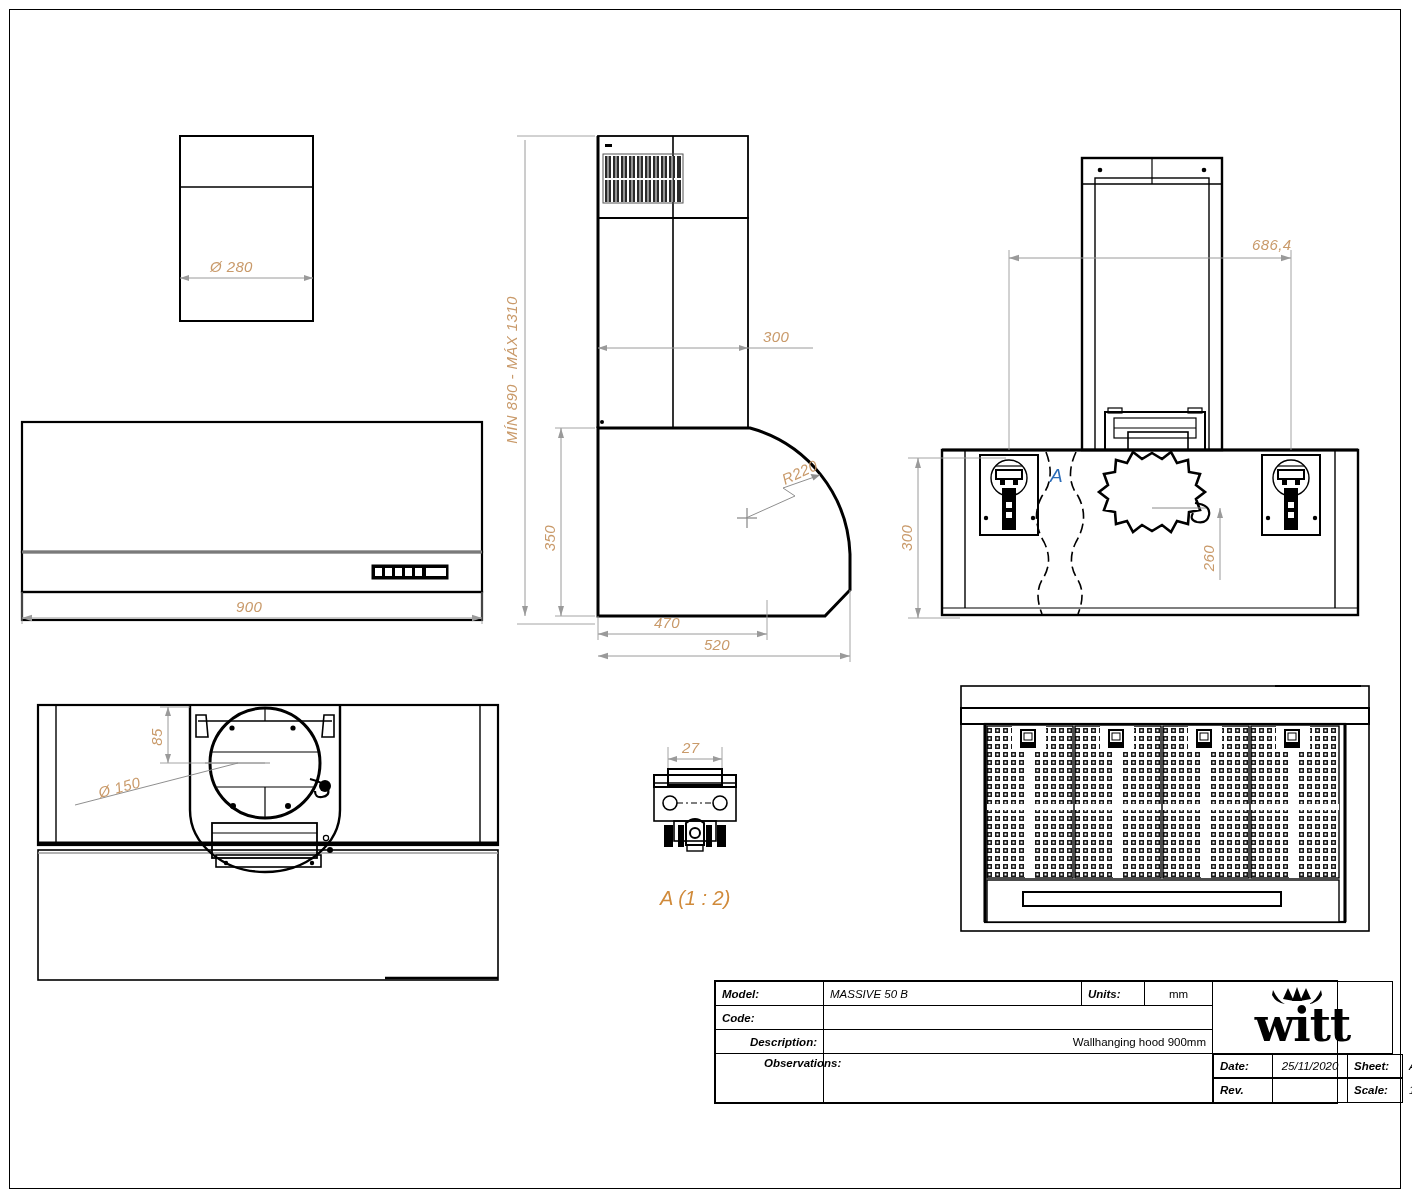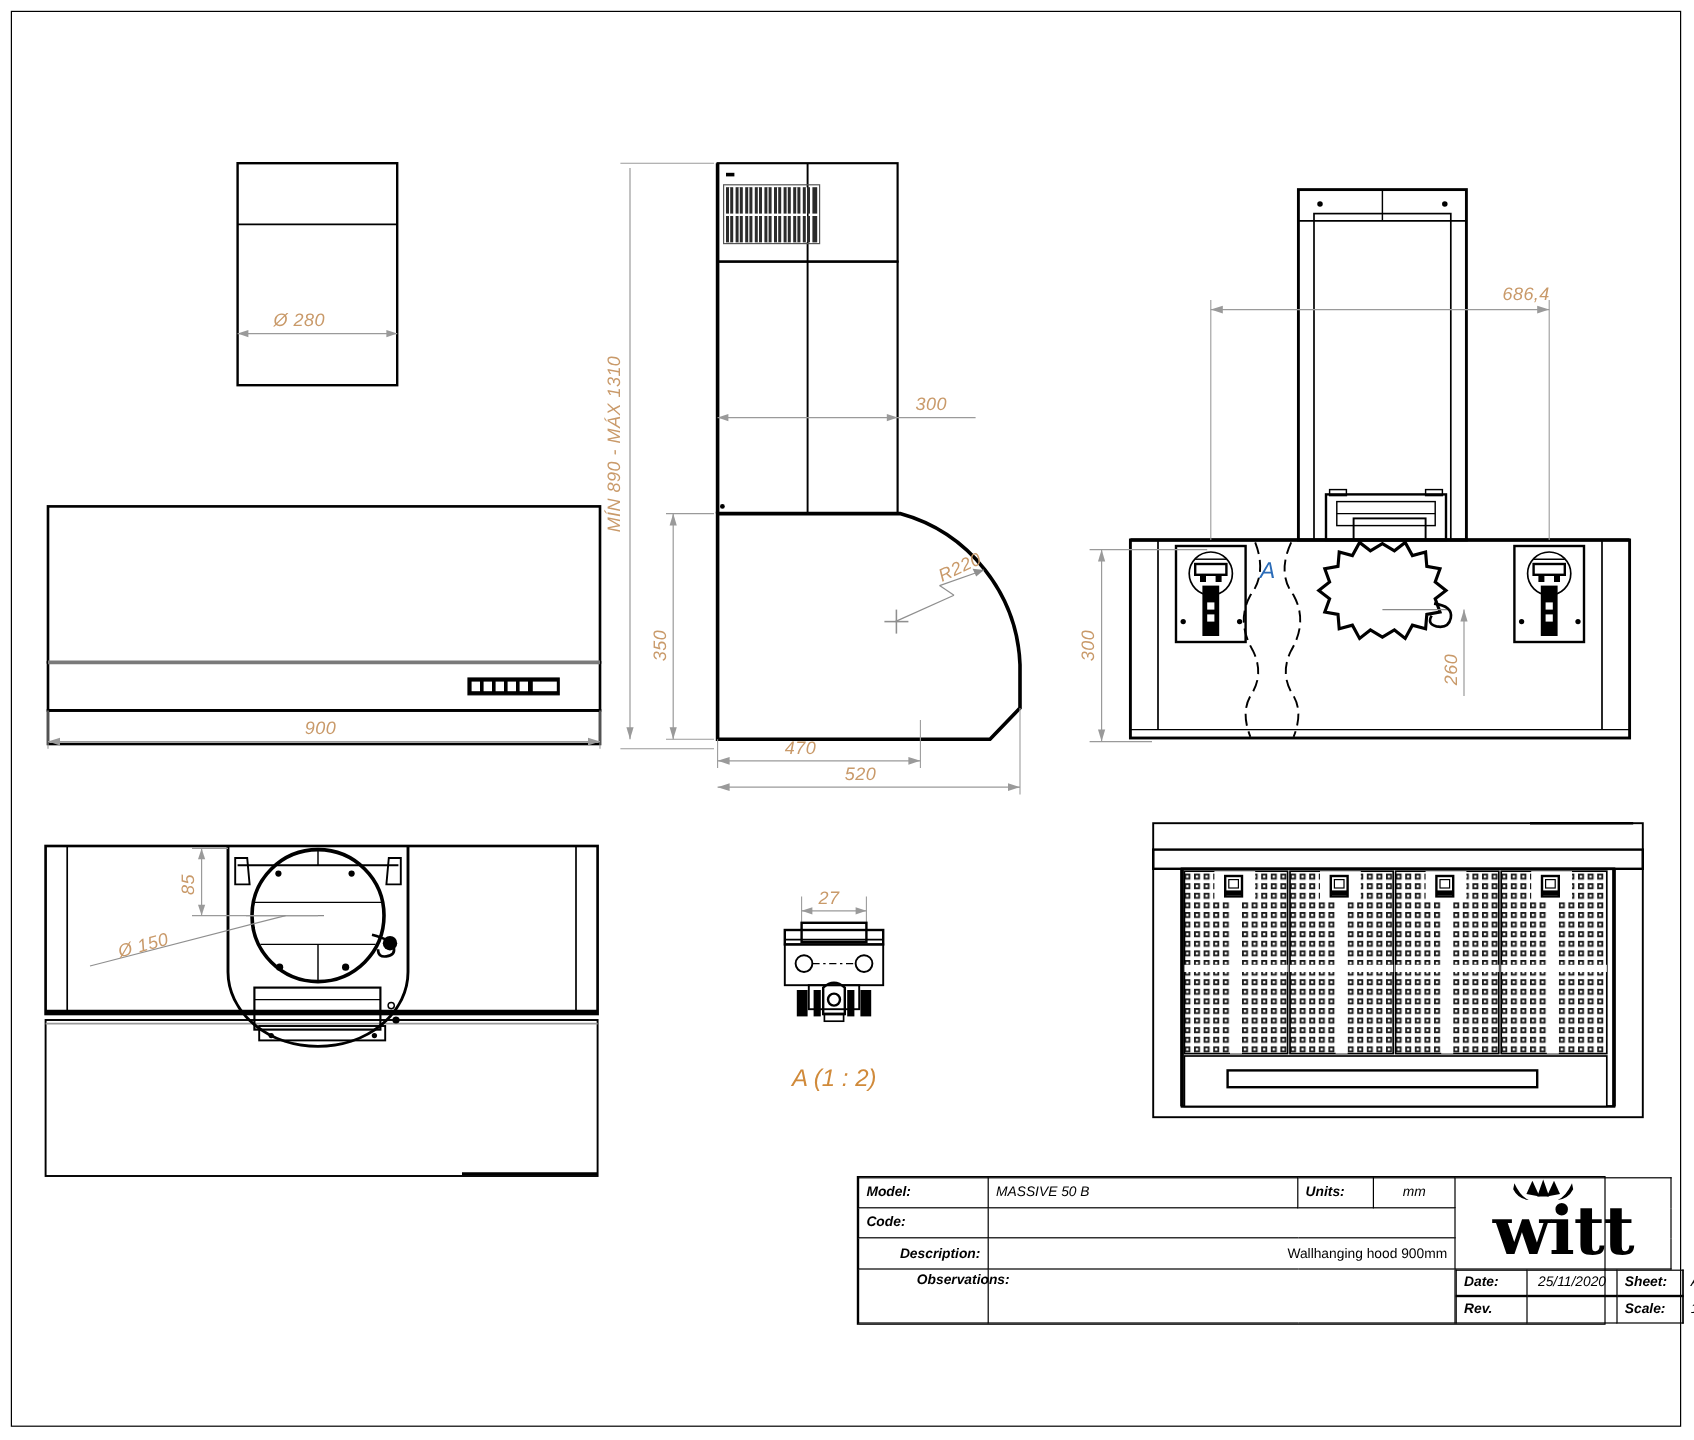--- a/index.html
+++ b/index.html
@@ -23,33 +23,33 @@
     border:1.2px solid #000;box-sizing:border-box;background:#fff;
   }
   #titleblock table{border-collapse:collapse;width:100%;height:100%;table-layout:fixed;}
   #titleblock td{border:1px solid #000;font-size:11.5px;padding:0 6px;vertical-align:middle;}
   .tb-key{font-weight:bold;font-style:italic;font-size:11.5px;}
   .tb-val{font-style:italic;font-size:11.5px;}
   .tb-val-plain{font-size:11.5px;}
   .tb-center{text-align:center;}
   
   .witt{
-    font-family:"DejaVu Serif", serif;font-weight:bold;font-size:56px;
+    font-family:"DejaVu Serif", serif;font-weight:bold;font-size:46px;
     letter-spacing:-1px;line-height:1;color:#000;position:relative;
   }
   .witt-wrap{position:relative;display:inline-block;padding-top:14px;}
   .witt-crown{position:absolute;top:-2px;left:16px;}
 </style>
 </head>
 <body>
 
 <div id="sheet">
   <div id="border"></div>
 
-  <div class="view" style="left:32px;top:120px;">
+  <div class="view" style="left:14px;top:120px;">
     <svg width="500" height="510" viewBox="0 0 500 510">
 
       <g>
         <rect x="166" y="16" width="133" height="185" fill="none" stroke="#000" stroke-width="2"></rect>
         <line x1="166" y1="67" x2="299" y2="67" stroke="#000" stroke-width="1.6"></line>
       </g>
 
       <g>
         <line x1="166" y1="158" x2="299" y2="158" stroke="#9a9a9a" stroke-width="1"></line>
         <path d="M166,158 l9,-3 v6 z" fill="#9a9a9a"></path>
@@ -459,21 +459,21 @@
     </svg>
   </div>
 
   <div id="titleblock">
     <table>
       <tbody>
           <tr style="height:21px;">
         <td style="width:95px;" class="tb-key">Model:</td>
         <td style="width:245px;" class="tb-val">MASSIVE 50 B</td>
         <td style="width:50px;" class="tb-key">Units:</td>
-        <td style="width:55px;font-style:italic;" class="tb-val-plain tb-center">mm</td>
+        <td style="width:55px;" class="tb-val-plain tb-center">mm</td>
         <td rowspan="3" style="width:179px;padding:0;" class="tb-center">
           <div class="witt-wrap">
             <svg class="witt-crown" width="52" height="20" viewBox="0 0 52 20">
               <path d="M2,4 q5,11 12,14 q-9,-1 -13,-9 z" fill="#000"></path>
               <path d="M50,4 q-5,11 -12,14 q9,-1 13,-9 z" fill="#000"></path>
               <path d="M17,2 l6,13 l-11,-2 z" fill="#000"></path>
               <path d="M35,2 l-6,13 l11,-2 z" fill="#000"></path>
               <path d="M26,1 l5,14 l-10,0 z" fill="#000"></path>
             </svg>
             <span class="witt">witt</span>

